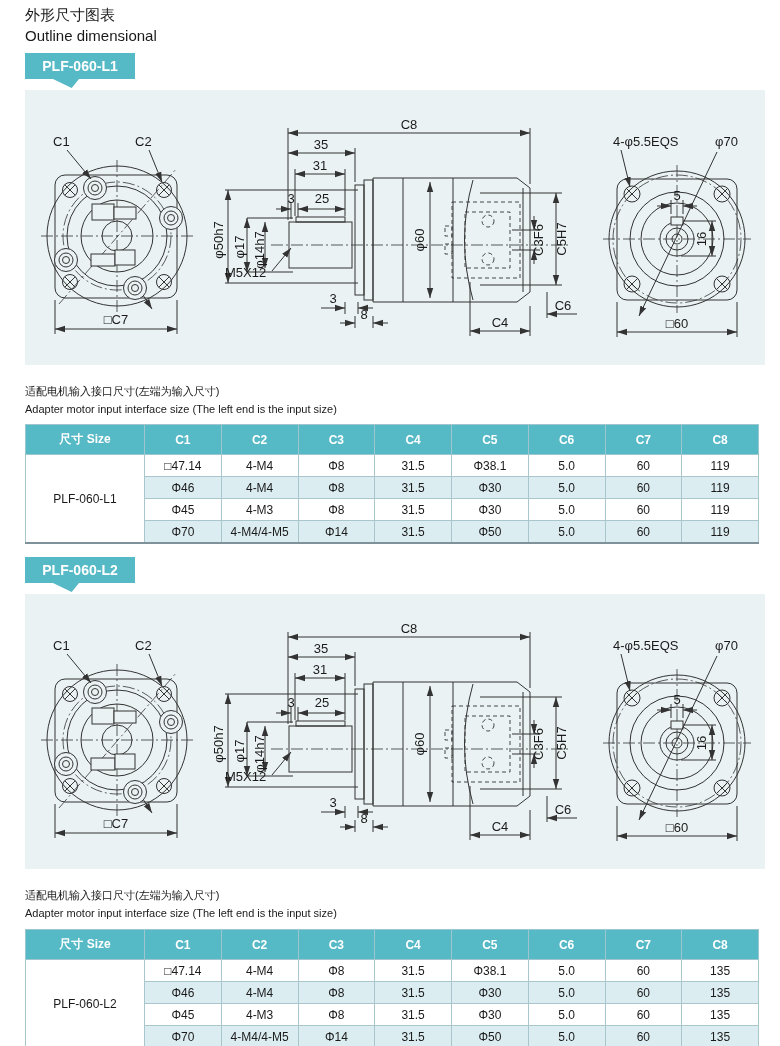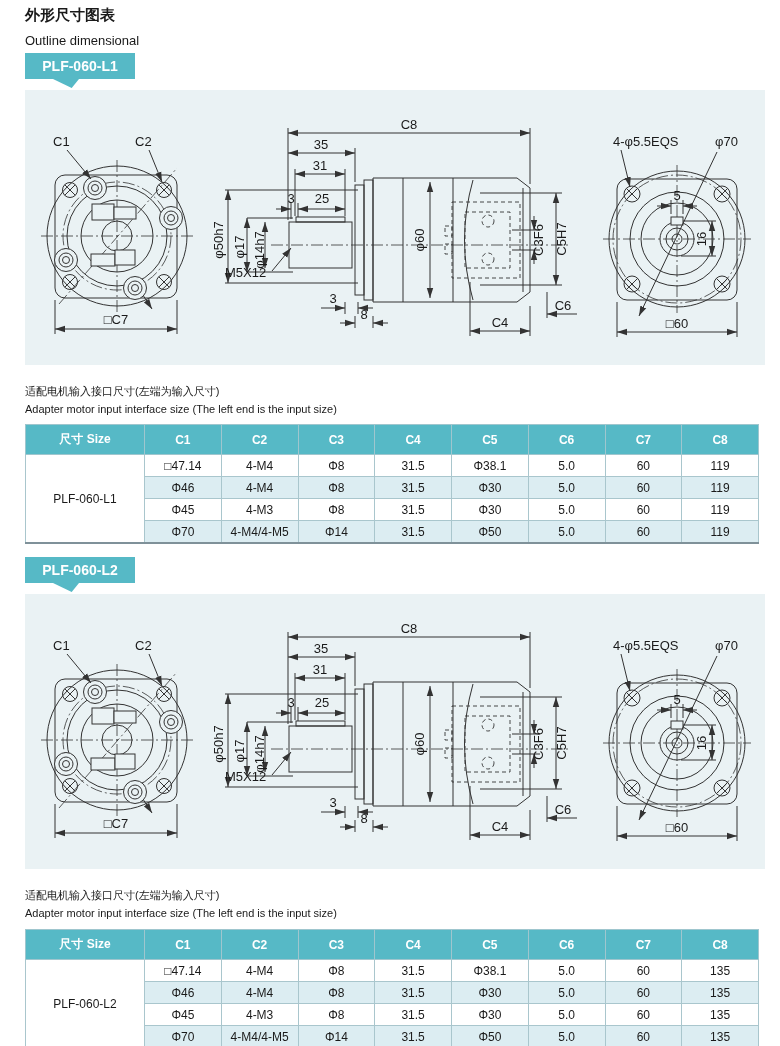--- a/index.html
+++ b/index.html
@@ -2,22 +2,22 @@
 <html style="--accent: #56b9c6; --panelbg: #eaf2f4; --rowalt: #dcedf2;"><head>
 <meta charset="utf-8">
 <style>
   :root{ --accent:#56b9c6; --panelbg:#eaf2f4; --rowalt:#dcedf2; }
   html,body{margin:0;padding:0;}
   body{
     width:780px;height:1046px;position:relative;background:#fff;
     font-family:"Liberation Sans","DejaVu Sans",sans-serif;color:#1a1a1a;overflow:hidden;
   }
   .abs{position:absolute;}
-  .title-zh{left:25px;top:6px;font-size:15px;font-weight:bold;}
-  .title-en{left:25px;top:33px;font-size:13px;}
+  .title-zh{left:25px;top:6px;font-size:15px;font-weight:normal;}
+  .title-en{left:25px;top:27px;font-size:15px;}
   .badge{left:25px;width:110px;height:26px;background:var(--accent);color:#fff;
     font-weight:bold;font-size:14px;text-align:center;line-height:26px;}
   .badge .tail{position:absolute;left:28px;top:26px;width:26px;height:9px;background:var(--accent);
     clip-path:polygon(0 0,100% 0,72% 100%);}
   .panel{left:25px;width:740px;height:275px;background:var(--panelbg);}
   .note-zh,.note-en{left:25px;font-size:11px;white-space:nowrap;}
   .dims{left:25px;width:734px;border-collapse:collapse;table-layout:fixed;
     font-size:12px;text-align:center;border-bottom:2px solid #7f9199;}
   .dims th{background:var(--accent);color:#fff;font-weight:bold;height:21px;padding:4px;
     border:1px solid #9fc6ce;}

